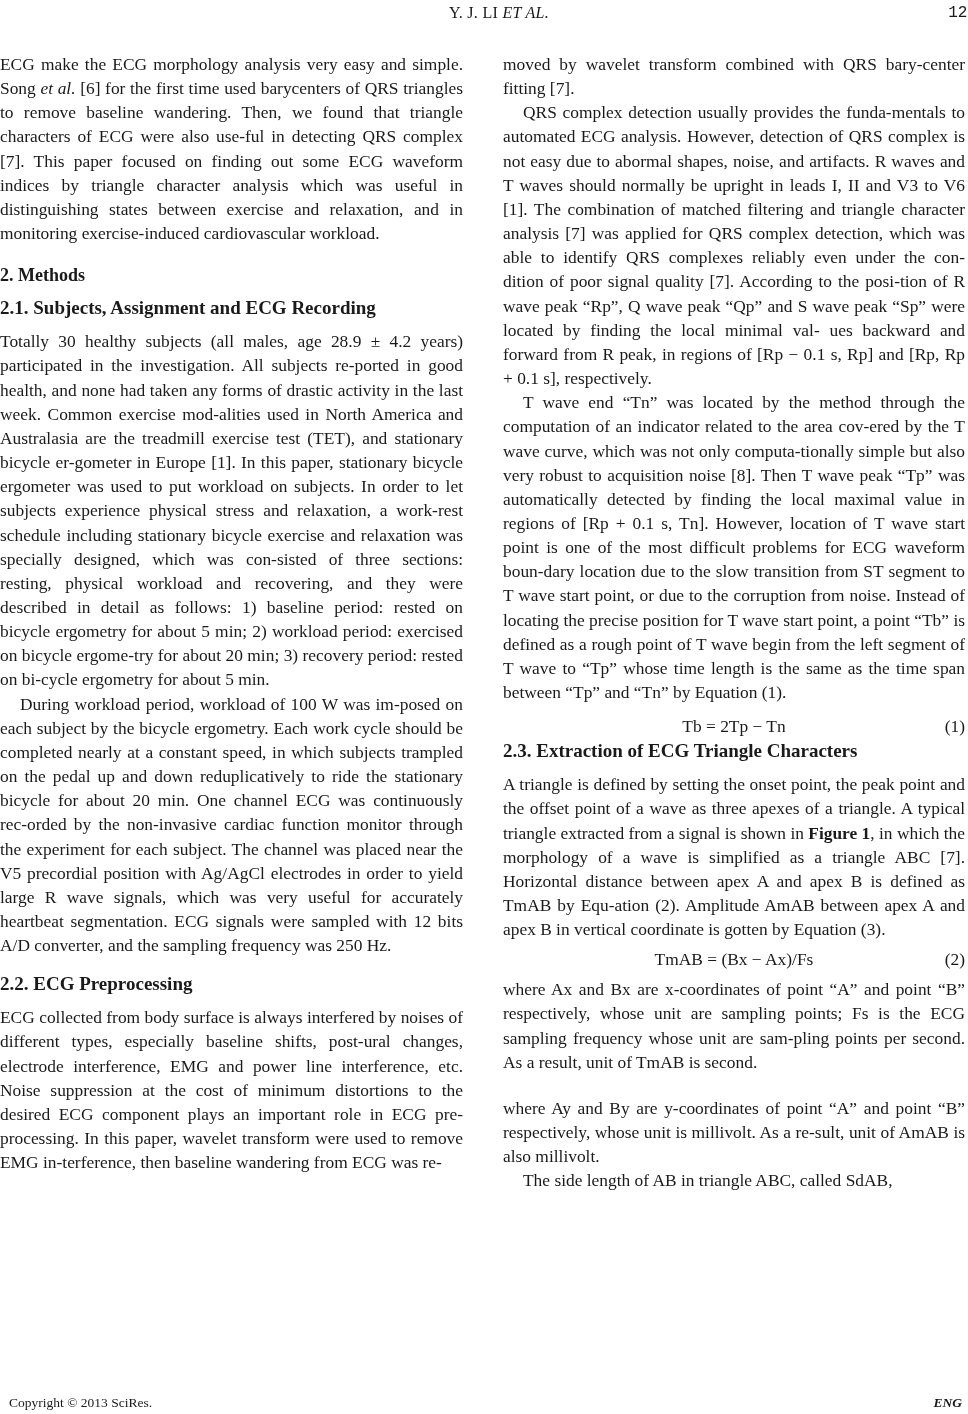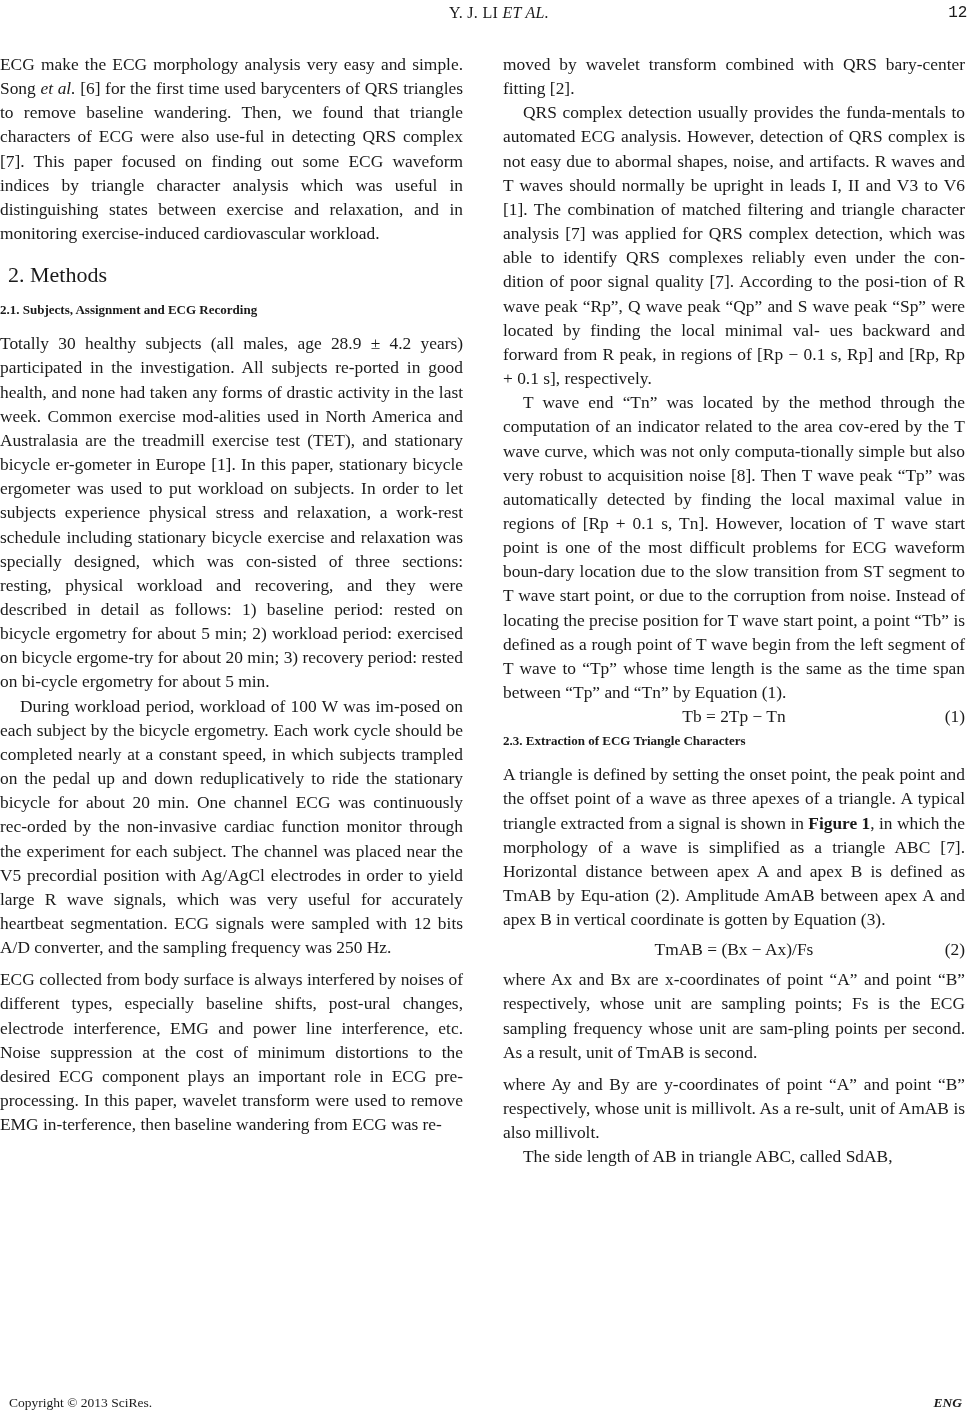--- a/index.html
+++ b/index.html
@@ -22,24 +22,24 @@
     text-align: justify;
   }
   .col.left { left: 0; width: 463px; }
   .col.right { left: 503px; width: 462px; }
   .col p { margin: 0; }
   .col p.indent { text-indent: 20px; }
   .col p .ital { font-style: italic; }
   .col p b { font-weight: bold; }
 
   h2.section {
-    font-size: 22px; font-weight: normal; margin: 8px; line-height: 28px;
+    font-size: 18px; font-weight: bold; margin: 0; line-height: 28px;
   }
   h3.subsection {
-    font-size: 13px; font-weight: bold; margin: 0; line-height: 26px;
+    font-size: 19px; font-weight: bold; margin: 0; line-height: 26px;
   }
   .equation {
     position: relative; height: 24px; line-height: 24px;
   }
   .equation .expr { position: absolute; left: 0; right: 0; text-align: center; }
   .equation .eq-num { position: absolute; right: 0; top: 0; }
 
   .footer {
     position: absolute; top: 1394px; left: 0; width: 968px; height: 18px;
     font-size: 13.5px; line-height: 18px;
@@ -60,44 +60,45 @@
 
 <div class="col left">
   <p><span>ECG make the ECG morphology analysis very easy and simple. Song </span><span class="ital">et al.</span><span> [6] for the first time used barycenters of QRS triangles to remove baseline wandering. Then, we found that triangle characters of ECG were also use-ful in detecting QRS complex [7]. This paper focused on finding out some ECG waveform indices by triangle character analysis which was useful in distinguishing states between exercise and relaxation, and in monitoring exercise-induced cardiovascular workload.</span></p>
 
   <h2 class="section" style="margin-top:16px;">2. Methods</h2>
   <h3 class="subsection" style="margin-top:6px;">2.1. Subjects, Assignment and ECG Recording</h3>
 
   <p style="margin-top:8px;">Totally 30 healthy subjects (all males, age 28.9 ± 4.2 years) participated in the investigation. All subjects re-ported in good health, and none had taken any forms of drastic activity in the last week. Common exercise mod-alities used in North America and Australasia are the treadmill exercise test (TET), and stationary bicycle er-gometer in Europe [1]. In this paper, stationary bicycle ergometer was used to put workload on subjects. In order to let subjects experience physical stress and relaxation, a work-rest schedule including stationary bicycle exercise and relaxation was specially designed, which was con-sisted of three sections: resting, physical workload and recovering, and they were described in detail as follows: 1) baseline period: rested on bicycle ergometry for about 5 min; 2) workload period: exercised on bicycle ergome-try for about 20 min; 3) recovery period: rested on bi-cycle ergometry for about 5 min.</p>
   <p class="indent">During workload period, workload of 100 W was im-posed on each subject by the bicycle ergometry. Each work cycle should be completed nearly at a constant speed, in which subjects trampled on the pedal up and down reduplicatively to ride the stationary bicycle for about 20 min. One channel ECG was continuously rec-orded by the non-invasive cardiac function monitor through the experiment for each subject. The channel was placed near the V5 precordial position with Ag/AgCl electrodes in order to yield large R wave signals, which was very useful for accurately heartbeat segmentation. ECG signals were sampled with 12 bits A/D converter, and the sampling frequency was 250 Hz.</p>
 
+  <h3 class="subsection" style="margin-top:14px;">2.2. ECG Preprocessing</h3>
   <p style="margin-top:8px;">ECG collected from body surface is always interfered by noises of different types, especially baseline shifts, post-ural changes, electrode interference, EMG and power line interference, etc. Noise suppression at the cost of minimum distortions to the desired ECG component plays an important role in ECG pre-processing. In this paper, wavelet transform were used to remove EMG in-terference, then baseline wandering from ECG was re-</p>
 </div>
 
 <div class="col right">
-  <p>moved by wavelet transform combined with QRS bary-center fitting [2].</p>
+  <p>moved by wavelet transform combined with QRS bary-center fitting [7].</p>
   <p class="indent">QRS complex detection usually provides the funda-mentals to automated ECG analysis. However, detection of QRS complex is not easy due to abormal shapes, noise, and artifacts. R waves and T waves should normally be upright in leads I, II and V3 to V6 [1]. The combination of matched filtering and triangle character analysis [7] was applied for QRS complex detection, which was able to identify QRS complexes reliably even under the con-dition of poor signal quality [7]. According to the posi-tion of R wave peak “Rp”, Q wave peak “Qp” and S wave peak “Sp” were located by finding the local minimal val- ues backward and forward from R peak, in regions of [Rp − 0.1 s, Rp] and [Rp, Rp + 0.1 s], respectively.</p>
   <p class="indent">T wave end “Tn” was located by the method through the computation of an indicator related to the area cov-ered by the T wave curve, which was not only computa-tionally simple but also very robust to acquisition noise [8]. Then T wave peak “Tp” was automatically detected by finding the local maximal value in regions of [Rp + 0.1 s, Tn]. However, location of T wave start point is one of the most difficult problems for ECG waveform boun-dary location due to the slow transition from ST segment to T wave start point, or due to the corruption from noise. Instead of locating the precise position for T wave start point, a point “Tb” is defined as a rough point of T wave begin from the left segment of T wave to “Tp” whose time length is the same as the time span between “Tp” and “Tn” by Equation (1).</p>
 
-  <div class="equation" style="margin-top:0;">
+  <div class="equation" style="margin-top:10px;">
     <span class="expr">Tb = 2Tp − Tn</span>
     <span class="eq-num">(1)</span>
   </div>
 
   <h3 class="subsection" style="margin-top:0;">2.3. Extraction of ECG Triangle Characters</h3>
   <p style="margin-top:8px;"><span>A triangle is defined by setting the onset point, the peak point and the offset point of a wave as three apexes of a triangle. A typical triangle extracted from a signal is shown in </span><b>Figure 1</b><span>, in which the morphology of a wave is simplified as a triangle ABC [7]. Horizontal distance between apex A and apex B is defined as TmAB by Equ-ation (2). Amplitude AmAB between apex A and apex B in vertical coordinate is gotten by Equation (3).</span></p>
 
   <div class="equation" style="margin-top:6px;">
     <span class="expr">TmAB = (Bx − Ax)/Fs</span>
     <span class="eq-num">(2)</span>
   </div>
 
   <p style="margin-top:6px;">where Ax and Bx are x-coordinates of point “A” and point “B” respectively, whose unit are sampling points; Fs is the ECG sampling frequency whose unit are sam-pling points per second. As a result, unit of TmAB is second.</p>
 
 
-  <p style="margin-top:8px;">where Ay and By are y-coordinates of point “A” and point “B” respectively, whose unit is millivolt. As a re-sult, unit of AmAB is also millivolt.</p>
+  <p style="margin-top:22px;">where Ay and By are y-coordinates of point “A” and point “B” respectively, whose unit is millivolt. As a re-sult, unit of AmAB is also millivolt.</p>
   <p class="indent">The side length of AB in triangle ABC, called SdAB,</p>
 </div>
 
 <div class="footer">
   <span class="copyright">Copyright © 2013 SciRes.</span>
   <span class="journal">ENG</span>
 </div>
 
 </body></html>

